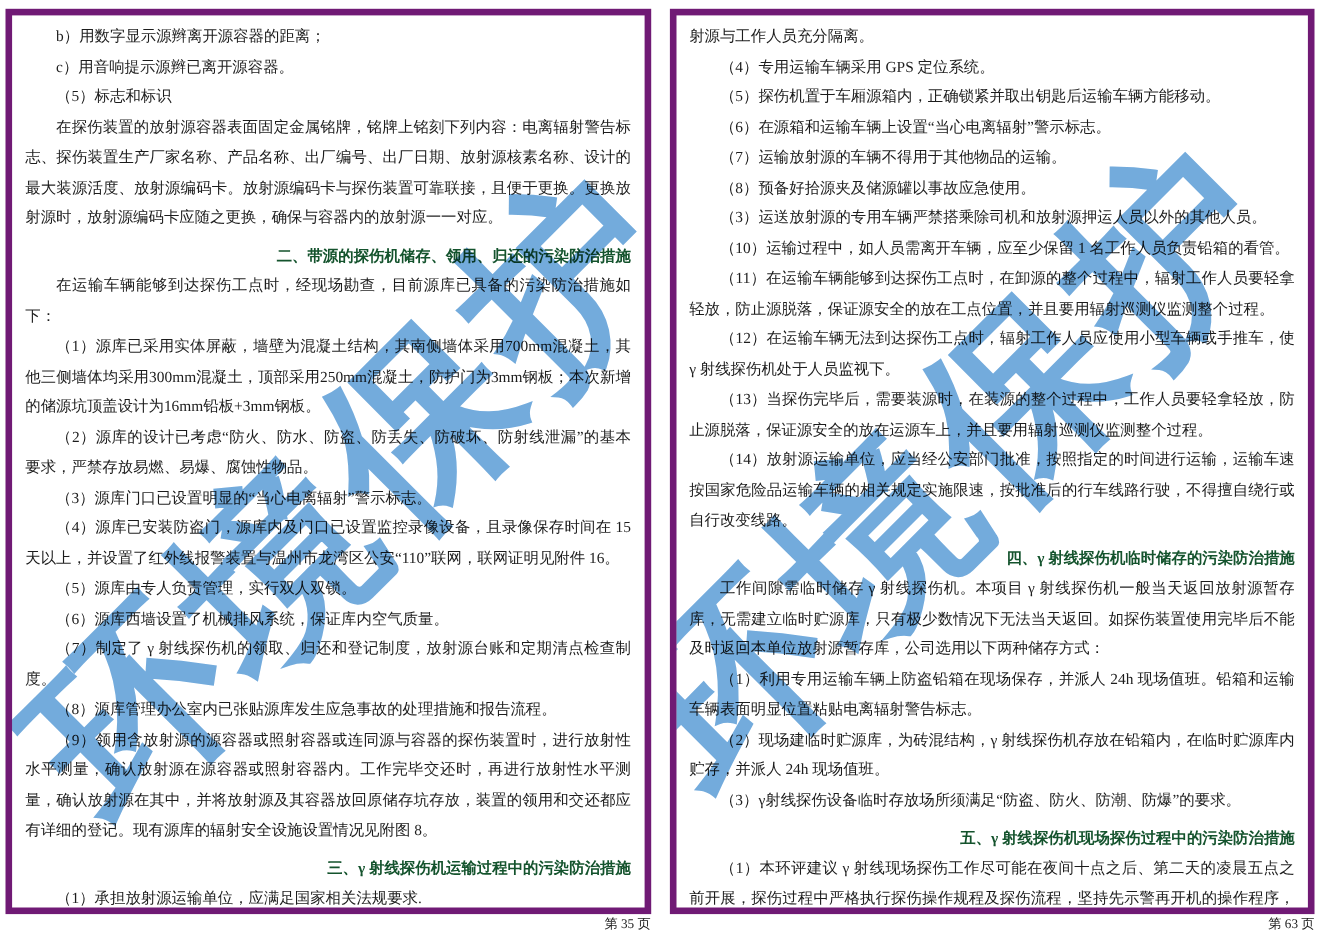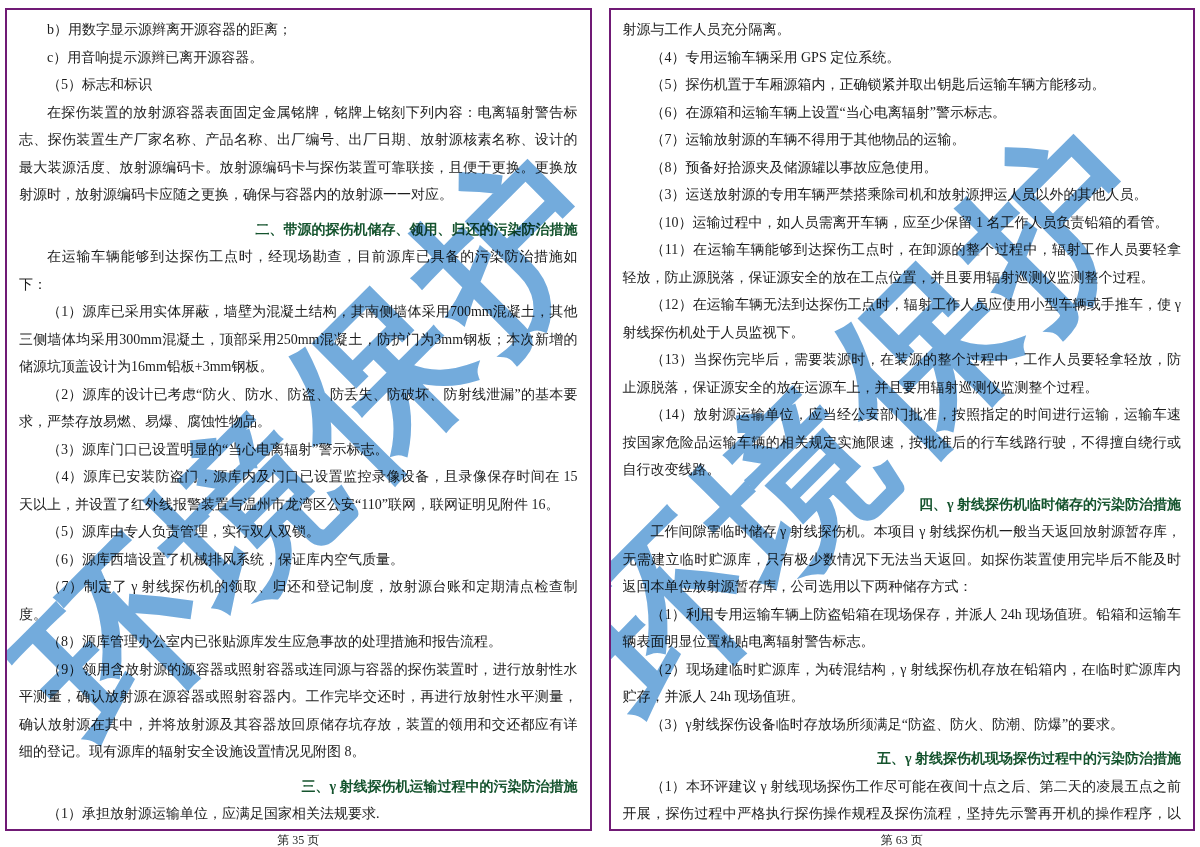--- a/index.html
+++ b/index.html
@@ -21,21 +21,21 @@
   .page-wrap {
     flex: 1 1 0;
     min-width: 0;
     display: flex;
     flex-direction: column;
   }
   .page {
     position: relative;
     height: 823px;
     box-sizing: border-box;
-    border: 2px solid #701a75;
+    border: 6px solid #701a75;
     background: #ffffff;
     padding: 6px 12px 0 12px;
     overflow: hidden;
   }
   .page-content {
     position: relative;
   }
   .page-content p,
   .page-content h3 {
     margin: 0;
@@ -66,21 +66,21 @@
     transform-origin: 0 0;
     mix-blend-mode: multiply;
     pointer-events: none;
     user-select: none;
   }
   .page-wrap:nth-child(1) .watermark { left: -13px; top: 635px; }
   .page-wrap:nth-child(2) .watermark { left: -71px; top: 610px; }
   .page-footer {
     height: 16px;
     line-height: 16px;
-    text-align: center;
+    text-align: right;
     font-size: 12px;
     color: #222;
     margin-top: 1px;
   }
 </style>
 </head>
 <body>
 
 <div class="pages-row">
   <div class="page-wrap">

